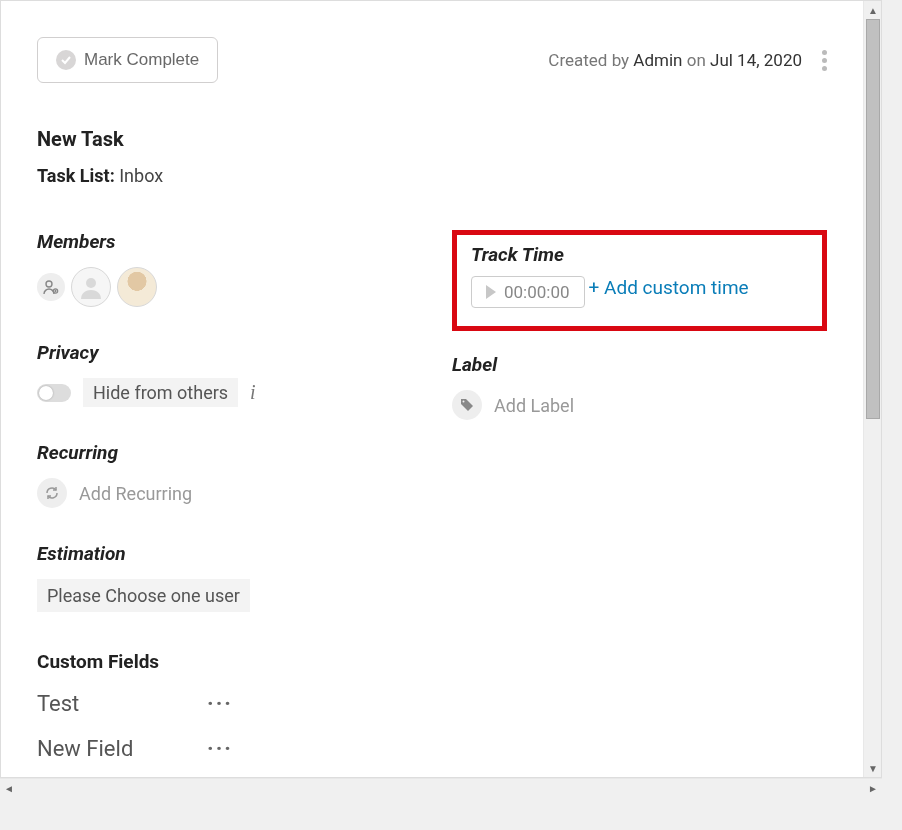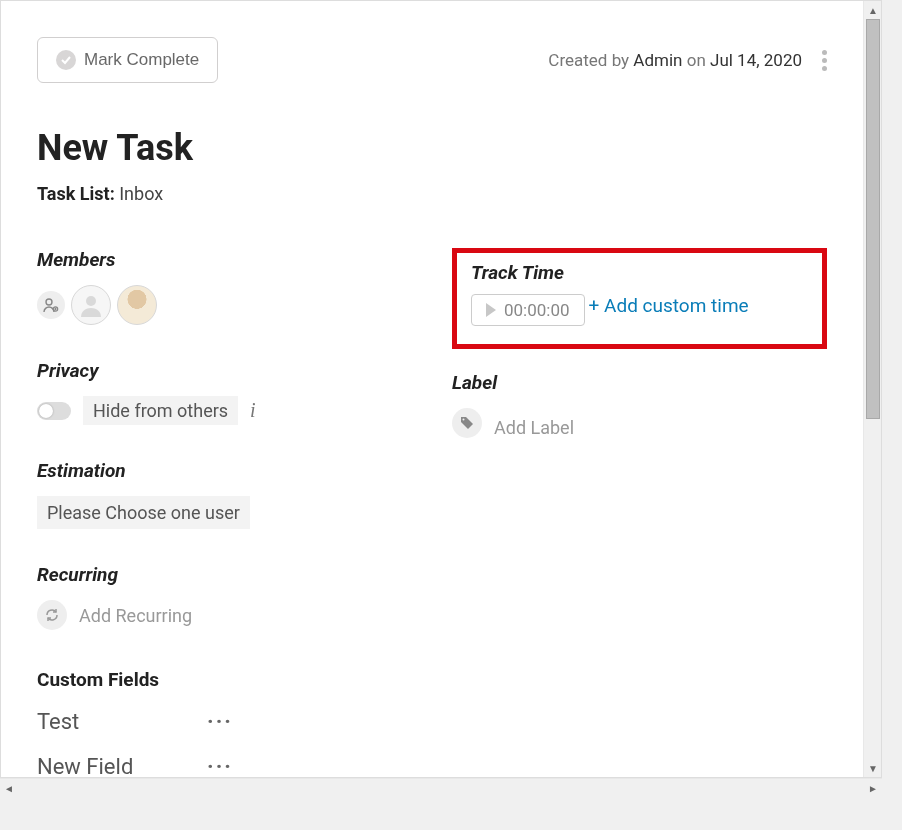--- a/index.html
+++ b/index.html
@@ -120,21 +120,21 @@
       font-size: 22px;
       color: #bbb;
       line-height: 0.4;
       cursor: pointer;
       display: flex;
       flex-direction: column;
       gap: 3px;
     }
     .dot { width: 5px; height: 5px; border-radius: 50%; background: #bbb; }
     .title {
-      font-size: 36px;
+      font-size: 20px;
       font-weight: 700;
       color: #222;
       margin-bottom: 14px;
     }
     .tasklist-row {
       font-size: 18px;
       color: #222;
       margin-bottom: 44px;
     }
     .tasklist-row .label { font-weight: 700; }
@@ -291,21 +291,21 @@
       border-top: 7px solid transparent;
       border-bottom: 7px solid transparent;
     }
     .add-custom-time {
       color: #0a7db8;
       font-size: 19px;
       cursor: pointer;
     }
     .label-row {
       display: flex;
-      align-items: flex-end;
+      align-items: center;
       gap: 12px;
       color: #999;
       font-size: 18px;
       cursor: pointer;
     }
     .custom-fields-title {
       font-size: 19px;
       font-weight: 700;
       color: #222;
       margin-top: 38px;
@@ -392,35 +392,35 @@
             <div class="privacy-row">
               <span class="toggle">
                   <span class="toggle-knob"></span>
                 </span>
               <span class="privacy-label">Hide from others</span>
               <span class="info-icon">i</span>
             </div>
           </div>
 
           <div class="section">
-            <div class="section-title">Estimation</div>
-            <span class="estimation-box">Please Choose one user</span>
-          </div>
-
-          <div class="section">
             <div class="section-title">Recurring</div>
             <div class="recurring-row">
               <span class="circle-icon">
                 <svg width="16" height="16" viewBox="0 0 16 16">
                     <path d="M3 8a5 5 0 0 1 9-3M13 8a5 5 0 0 1-9 3" fill="none" stroke="#999" stroke-width="1.5"></path>
                     <path d="M12 2v3h-3M4 14v-3h3" fill="none" stroke="#999" stroke-width="1.5"></path>
                   </svg>
               </span>
               <span>Add Recurring</span>
             </div>
+          </div>
+
+          <div class="section">
+            <div class="section-title">Estimation</div>
+            <span class="estimation-box">Please Choose one user</span>
           </div>
 
           <div class="custom-fields-title">Custom Fields</div>
           <div class="cf-row">
             <span class="cf-name">Test</span>
             <span class="cf-more">···</span>
           </div>
           <div class="cf-row">
             <span class="cf-name">New Field</span>
             <span class="cf-more">···</span>

